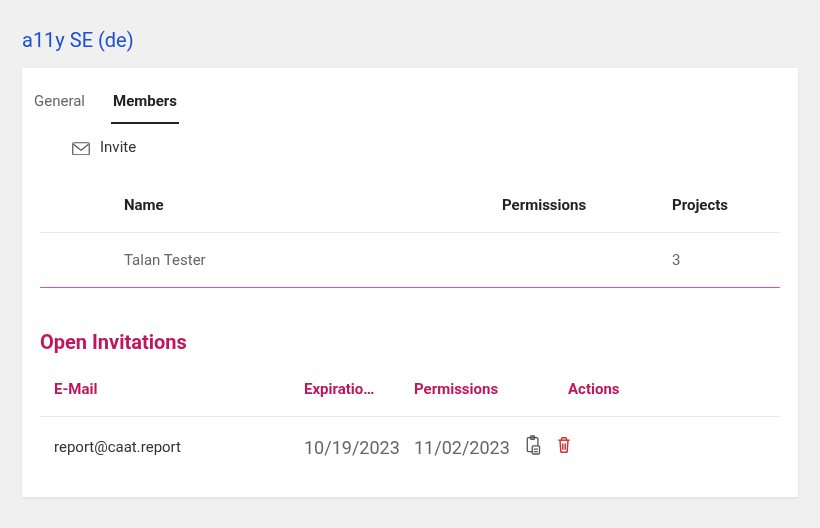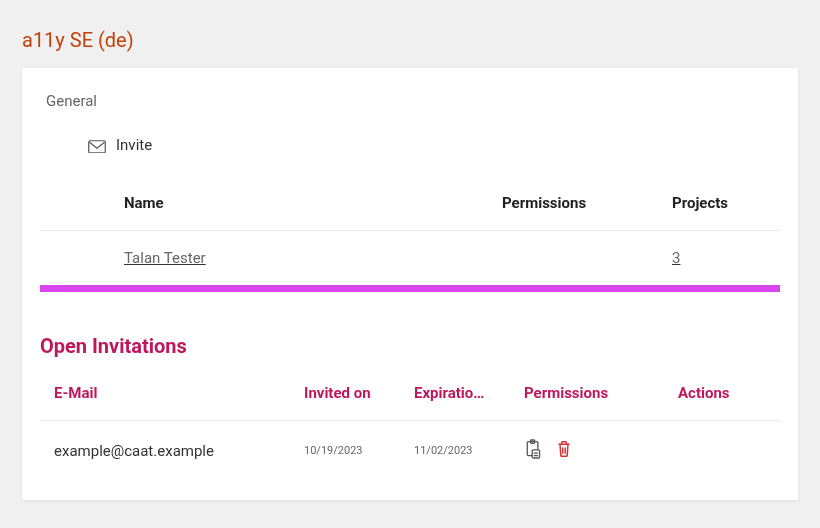--- a/index.html
+++ b/index.html
@@ -9,50 +9,50 @@
     }
     body {
       font-family: -apple-system, BlinkMacSystemFont, "Segoe UI", Roboto, sans-serif;
       background: #f0f0f0;
       width: 820px;
       height: 528px;
       color: #333;
     }
     .page-title {
       font-size: 20px;
-      color: #c2410c;
+      color: #1d4ed8;
       padding: 28px 8px 16px 22px;
       font-weight: 400;
     }
     .card {
       background: #fff;
       margin: 0 22px 0 22px;
       box-shadow: 0 1px 3px rgba(0,0,0,0.08);
     }
     .tabs {
       display: flex;
-      padding: 16px 26px 0 22px;
+      padding: 16px 26px 0 10px;
       gap: 24px;
     }
     .tab {
       font-size: 15px;
       padding: 8px 2px 12px 2px;
       cursor: pointer;
       color: #666;
     }
     .tab.active {
       font-weight: 700;
       color: #222;
       border-bottom: 2px solid #222;
     }
     .invite-row {
       display: flex;
       align-items: center;
       gap: 10px;
-      padding: 14px 0 14px 66px;
+      padding: 14px 0 14px 50px;
       cursor: pointer;
     }
     .envelope-icon {
       width: 18px;
       height: 14px;
       display: inline-block;
     }
     .invite-label {
       font-size: 15px;
       color: #333;
@@ -62,22 +62,21 @@
     }
     .members-header, .members-row {
       display: flex;
       padding: 18px 30px;
       align-items: center;
     }
     .members-header {
       border-bottom: 1px solid #e8e8e8;
     }
     .members-row {
-      border-bottom: 7px solid #d946ef;
-      text-decoration: underline;
+      border-bottom: 1px solid #d946ef;
     }
     .members-header .col {
       font-weight: 700;
       font-size: 15px;
       color: #222;
     }
     .members-row .col {
       font-size: 15px;
       color: #666;
     }
@@ -111,21 +110,21 @@
     }
     .inv-header .icol {
       font-weight: 700;
       font-size: 15px;
       color: #be185d;
       overflow: hidden;
       text-overflow: ellipsis;
       white-space: nowrap;
     }
     .inv-row .icol {
-      font-size: 11px;
+      font-size: 18px;
       color: #666;
     }
     .inv-row .icol-email {
       font-size: 15px;
       color: #333;
     }
     .icol-email { width: 250px; }
     .icol-invited { width: 110px; }
     .icol-expire { width: 110px; }
     .icol-perm { width: 154px; }
@@ -139,20 +138,21 @@
   </style>
 </head>
 <body>
 
 <div class="page-title">a11y SE (de)</div>
 
 <div class="card">
 
   <div class="tabs">
     <div class="tab">General</div>
+    <div class="tab active">Members</div>
   </div>
 
   <div class="invite-row">
     <span class="envelope-icon">
       <svg viewBox="0 0 24 18" fill="none" stroke="#555" stroke-width="1.6">
         <rect x="1" y="1" width="22" height="16" rx="1.5"></rect>
         <path d="M2 3 L12 11 L22 3"></path>
       </svg>
     </span>
     <span class="invite-label">Invite</span>
@@ -170,27 +170,26 @@
       <div class="col col-name">Talan Tester</div>
       <div class="col col-proj">3</div>
     </div>
   </div>
 
   <div class="section-title">Open Invitations</div>
 
   <div class="inv-table">
     <div class="inv-header">
       <div class="icol icol-email">E-Mail</div>
-      <div class="icol icol-invited">Invited on</div>
       <div class="icol icol-expire">Expiratio…</div>
       <div class="icol icol-perm">Permissions</div>
       <div class="icol icol-actions">Actions</div>
     </div>
     <div class="inv-row">
-      <div class="icol icol-email">example@caat.example</div>
+      <div class="icol icol-email">report@caat.report</div>
       <div class="icol icol-invited">10/19/2023</div>
       <div class="icol icol-expire">11/02/2023</div>
       <div class="icol icol-actions">
         <span class="clipboard-icon">
           <svg viewBox="0 0 22 24" fill="none" stroke="#555" stroke-width="1.6">
             <rect x="4" y="3" width="13" height="17" rx="1.5"></rect>
             <rect x="8" y="1" width="5" height="4" rx="1"></rect>
             <rect x="10" y="13" width="9" height="10" rx="1.5" fill="#fff"></rect>
             <path d="M12 17 h5 M12 20 h5"></path>
           </svg>

